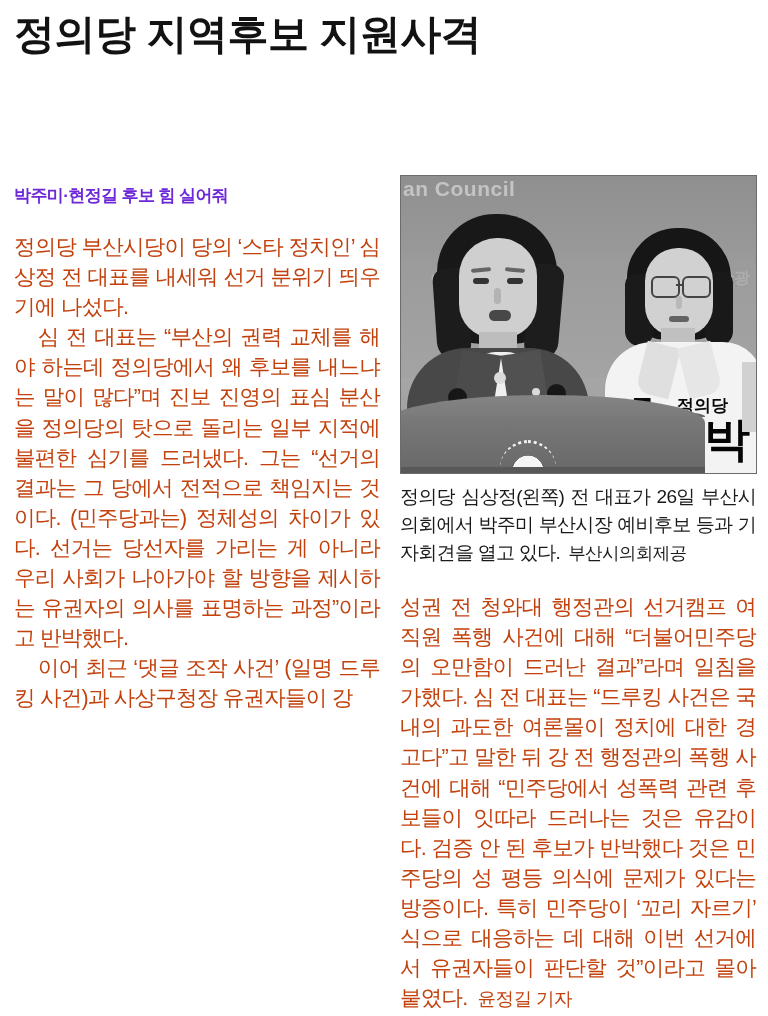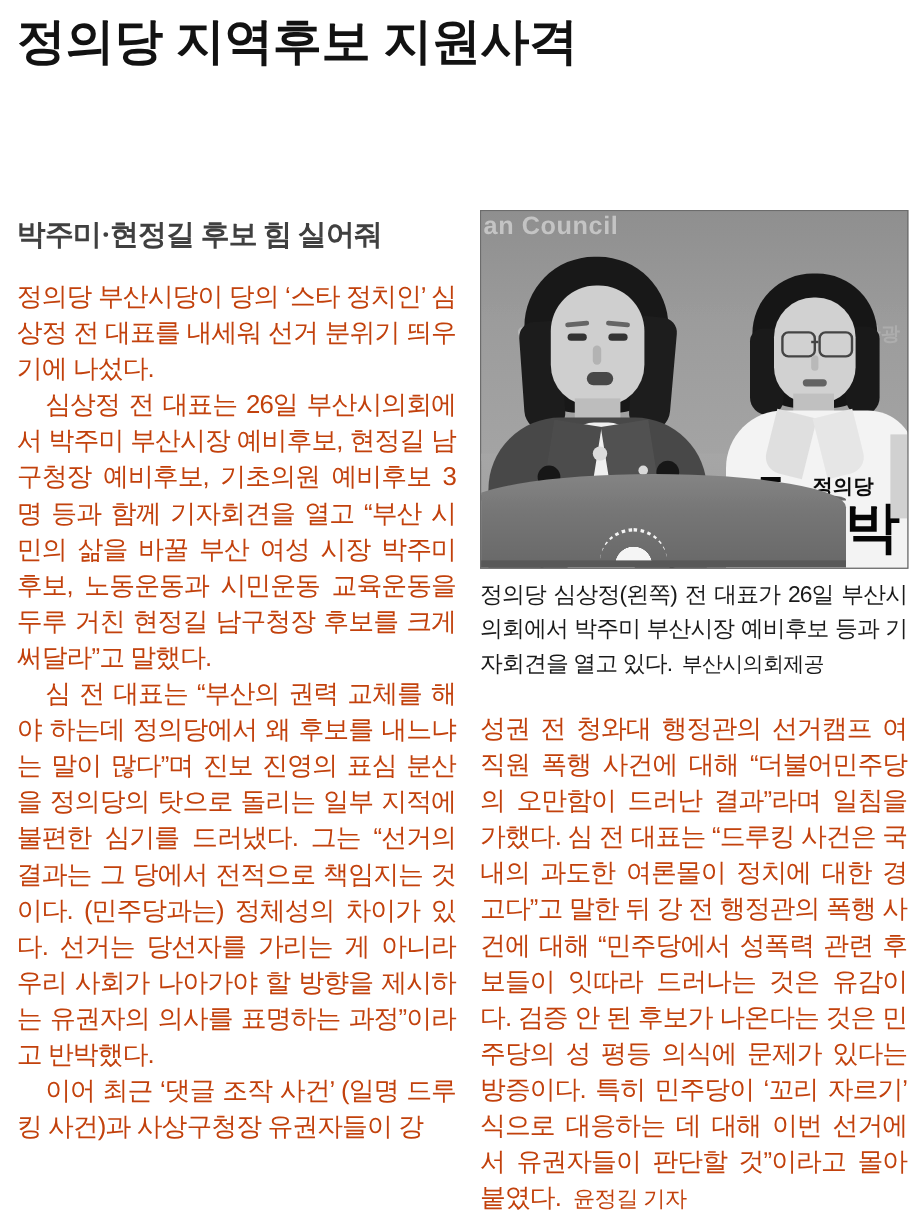--- a/index.html
+++ b/index.html
@@ -41,26 +41,26 @@
     color: #121212;
     white-space: nowrap;
   }
 
   
   .subhead {
     position: absolute;
     left: 14px;
     top: 181px;
     width: 370px;
-    font-family: Liberation Serif, serif;
+    font-family: Liberation Sans, sans-serif;
     font-weight: bold;
-    font-size: 24px;
+    font-size: 17px;
     line-height: 30px;
     letter-spacing: -0.6px;
-    color: #404040;
+    color: #6d28d9;
     white-space: nowrap;
   }
 
   
   .col-left {
     position: absolute;
     left: 14px;
     top: 232px;
     width: 366px;
   }
@@ -337,21 +337,20 @@
 <div class="page">
 
   <div class="headline">
     <div class="headline-line">정의당 지역후보 지원사격</div>
   </div>
 
   <div class="subhead">박주미·현정길 후보 힘 실어줘</div>
 
   <div class="col-left">
     <p class="para cont">정의당 부산시당이 당의 ‘스타 정치인’ 심상정 전 대표를 내세워 선거 분위기 띄우기에 나섰다.</p>
-    <p class="para indent">심상정 전 대표는 26일 부산시의회에서 박주미 부산시장 예비후보, 현정길 남구청장 예비후보, 기초의원 예비후보 3명 등과 함께 기자회견을 열고 “부산 시민의 삶을 바꿀 부산 여성 시장 박주미 후보, 노동운동과 시민운동 교육운동을 두루 거친 현정길 남구청장 후보를 크게 써달라”고 말했다.</p>
     <p class="para indent">심 전 대표는 “부산의 권력 교체를 해야 하는데 정의당에서 왜 후보를 내느냐는 말이 많다”며 진보 진영의 표심 분산을 정의당의 탓으로 돌리는 일부 지적에 불편한 심기를 드러냈다. 그는 “선거의 결과는 그 당에서 전적으로 책임지는 것이다. (민주당과는) 정체성의 차이가 있다. 선거는 당선자를 가리는 게 아니라 우리 사회가 나아가야 할 방향을 제시하는 유권자의 의사를 표명하는 과정”이라고 반박했다.</p>
     <p class="para indent">이어 최근 ‘댓글 조작 사건’ (일명 드루킹 사건)과 사상구청장 유권자들이 강</p>
   </div>
 
   <div class="photo-wrap">
     <div class="photo">
       <div class="ph-backdrop"></div>
       <div class="ph-backdrop-lower"></div>
       <div class="ph-banner-text">an Council</div>
       <div class="ph-banner-text2">cou</div>
@@ -407,16 +406,16 @@
         <div class="podium-base"></div>
       </div>
     </div>
   </div>
 
   <div class="caption">
     <p class="caption-text"><span>정의당 심상정(왼쪽) 전 대표가 26일 부산시의회에서 박주미 부산시장 예비후보 등과 기자회견을 열고 있다.</span><span class="caption-credit">부산시의회제공</span></p>
   </div>
 
   <div class="col-right-text">
-    <p class="para cont"><span>성권 전 청와대 행정관의 선거캠프 여직원 폭행 사건에 대해 “더불어민주당의 오만함이 드러난 결과”라며 일침을 가했다. 심 전 대표는 “드루킹 사건은 국내의 과도한 여론몰이 정치에 대한 경고다”고 말한 뒤 강 전 행정관의 폭행 사건에 대해 “민주당에서 성폭력 관련 후보들이 잇따라 드러나는 것은 유감이다. 검증 안 된 후보가 나온다는 것은 민주당의 성 평등 의식에 문제가 있다는 방증이다. 특히 민주당이 ‘꼬리 자르기’ 식으로 대응하는 데 대해 이번 선거에서 유권자들이 판단할 것”이라고 몰아붙였다.</span><span class="byline-inline">윤정길 기자</span></p>
+    <p class="para cont"><span>성권 전 청와대 행정관의 선거캠프 여직원 폭행 사건에 대해 “더불어민주당의 오만함이 드러난 결과”라며 일침을 가했다. 심 전 대표는 “드루킹 사건은 국내의 과도한 여론몰이 정치에 대한 경고다”고 말한 뒤 강 전 행정관의 폭행 사건에 대해 “민주당에서 성폭력 관련 후보들이 잇따라 드러나는 것은 유감이다. 검증 안 된 후보가 반박했다 것은 민주당의 성 평등 의식에 문제가 있다는 방증이다. 특히 민주당이 ‘꼬리 자르기’ 식으로 대응하는 데 대해 이번 선거에서 유권자들이 판단할 것”이라고 몰아붙였다.</span><span class="byline-inline">윤정길 기자</span></p>
   </div>
 
 </div>
 
 </body></html>

